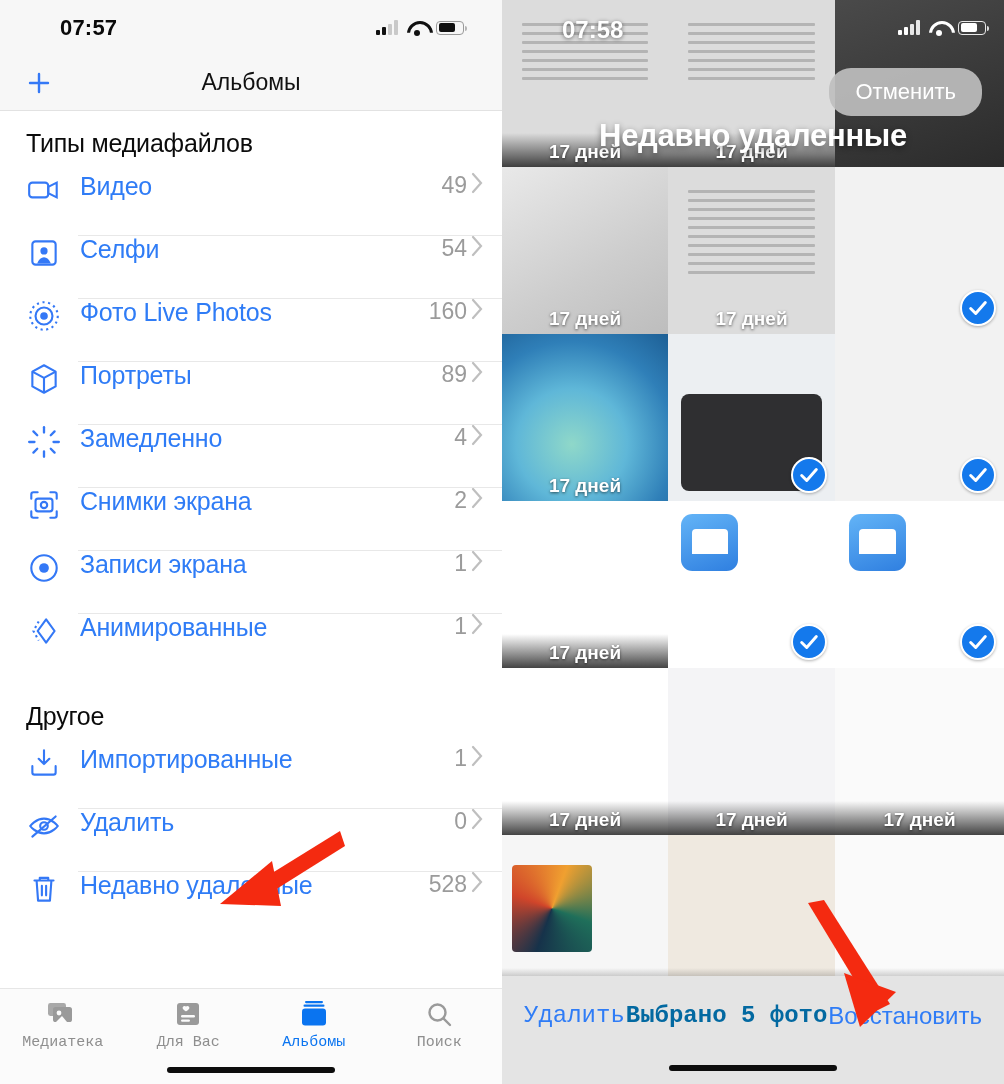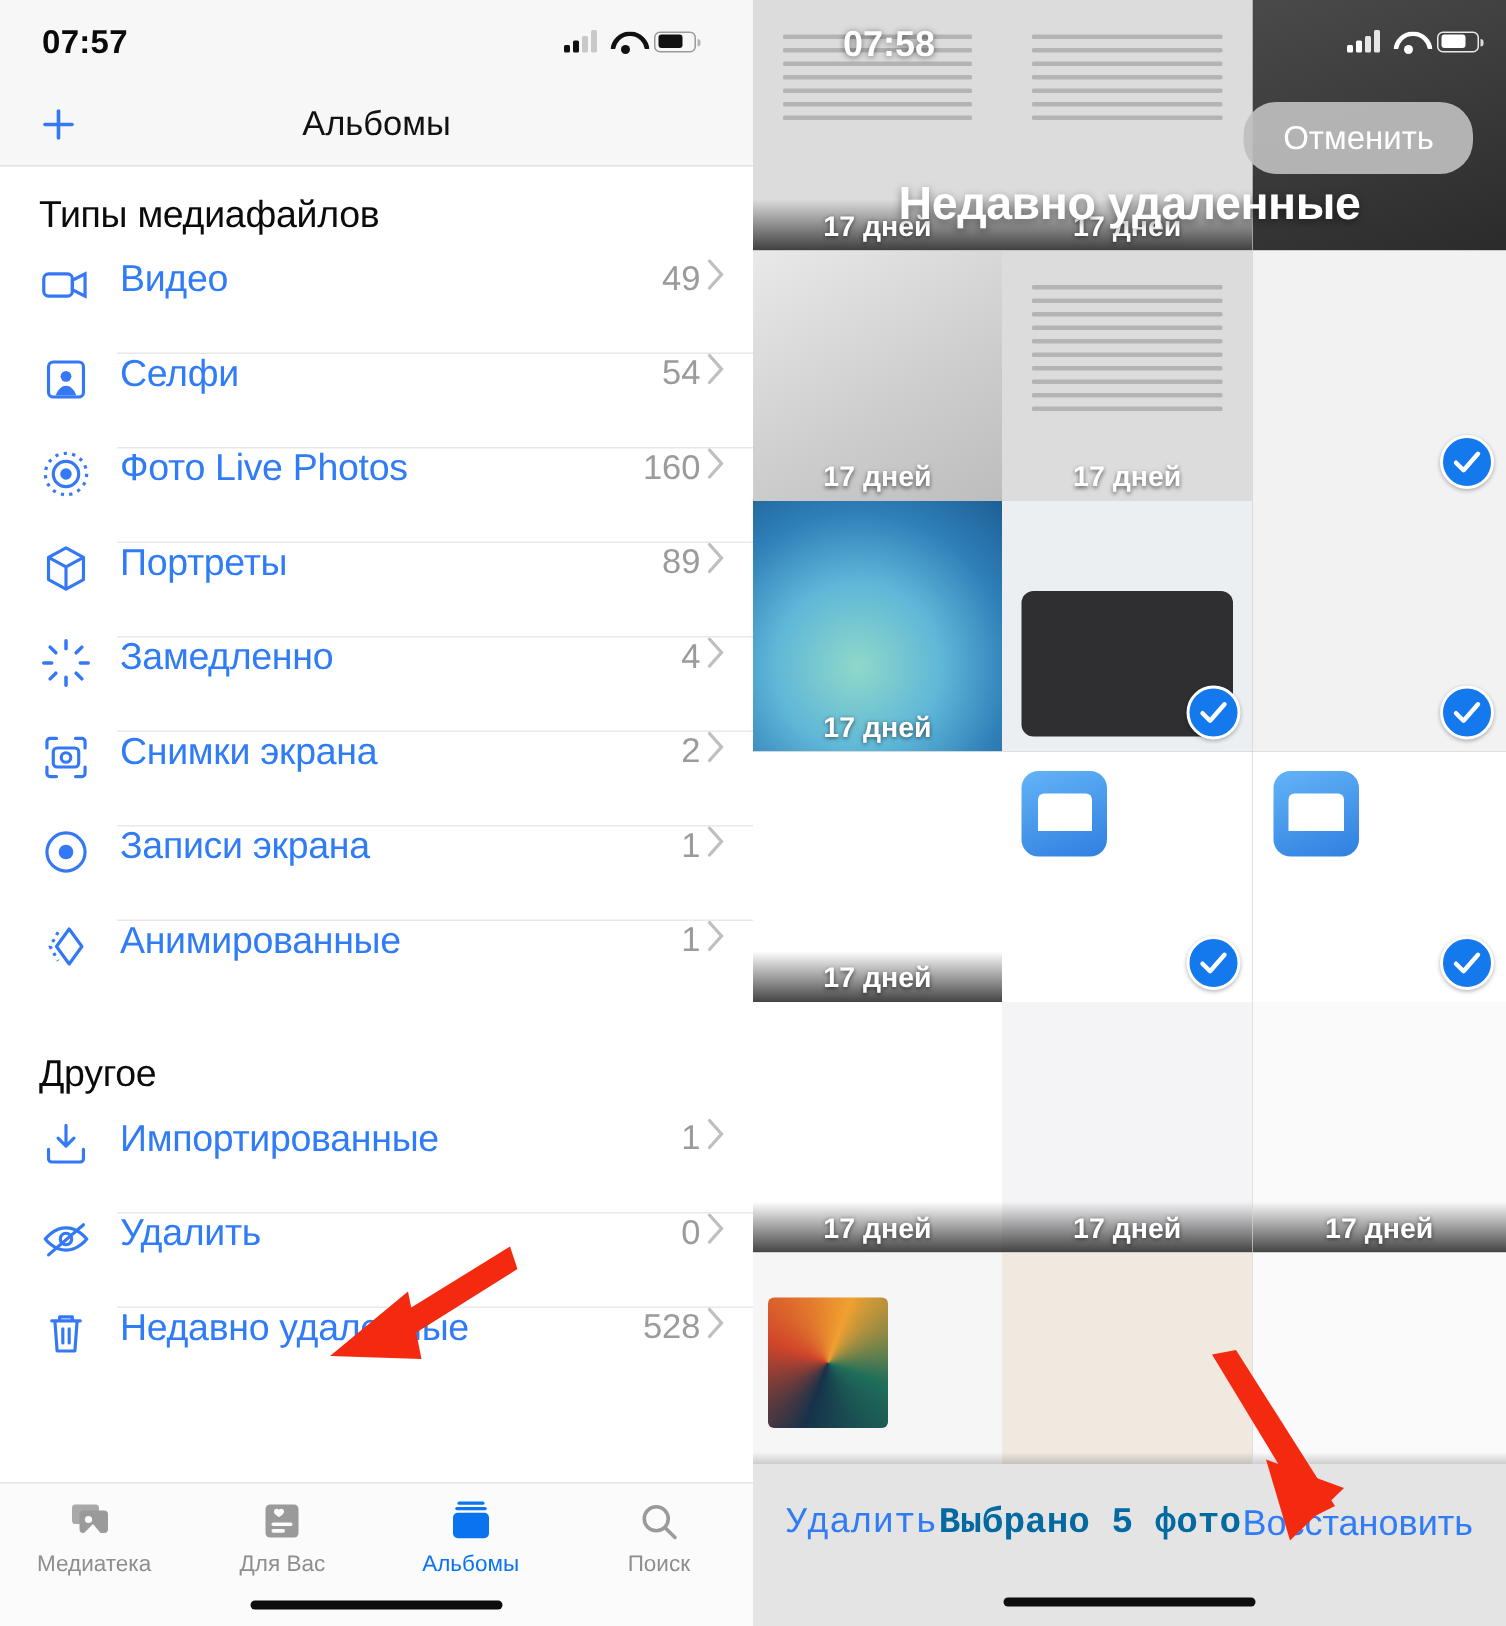--- a/index.html
+++ b/index.html
@@ -15,21 +15,21 @@
   .pane-left {
     position: relative;
     width: 502px; height: 1084px;
     background: #ffffff;
     overflow: hidden;
   }
   .statusbar {
     height: 55px;
     background: #f7f7f7;
     display: flex; align-items: center;
-    padding: 0 38px 0 28px;
+    padding: 0 38px 0 60px;
     justify-content: space-between;
   }
   .sb-time {
     font-size: 22px; font-weight: bold; color: #0a0a0a;
     letter-spacing: .2px;
   }
   .sb-right { display: flex; align-items: center; gap: 9px; }
   .sig { display: flex; align-items: flex-end; gap: 2px; height: 15px; }
   .sig i { display: block; width: 4px; background: #111; border-radius: 1px; }
   .sig i:nth-child(1){ height: 5px; }
@@ -94,21 +94,21 @@
   .row-label {
     flex: 1 1 auto; font-size: 25px; color: #2f7cf6;
     letter-spacing: -.2px;
   }
   .row-count { font-size: 23px; color: #9b9b9b; margin-right: 4px; }
   .row-chev { color: #bfbfbf; display:flex; }
 
   .tabbar {
     position: absolute; left: 0; bottom: 0; width: 502px; height: 96px;
     background: #fbfbfb; border-top: 1px solid #e6e6e6;
-    display: flex; align-items: flex-start; padding-top: 10px;
+    display: flex; align-items: flex-start; padding-top: 10px; font-family: Liberation Mono, monospace;
   }
   .tab { flex: 1; display: flex; flex-direction: column; align-items: center; gap: 5px; }
   .tab-ico { height: 30px; display:flex; align-items:center; color:#9a9a9a; }
   .tab-lbl { font-size: 15px; color: #8e8e8e; }
   .tab.active .tab-ico { color: #0a74f0; }
   .tab.active .tab-lbl { color: #0a74f0; }
   .home-ind {
     position: absolute; bottom: 11px; left: 50%; transform: translateX(-50%);
     width: 168px; height: 6px; background: #0d0d0d; border-radius: 3px;
   }

